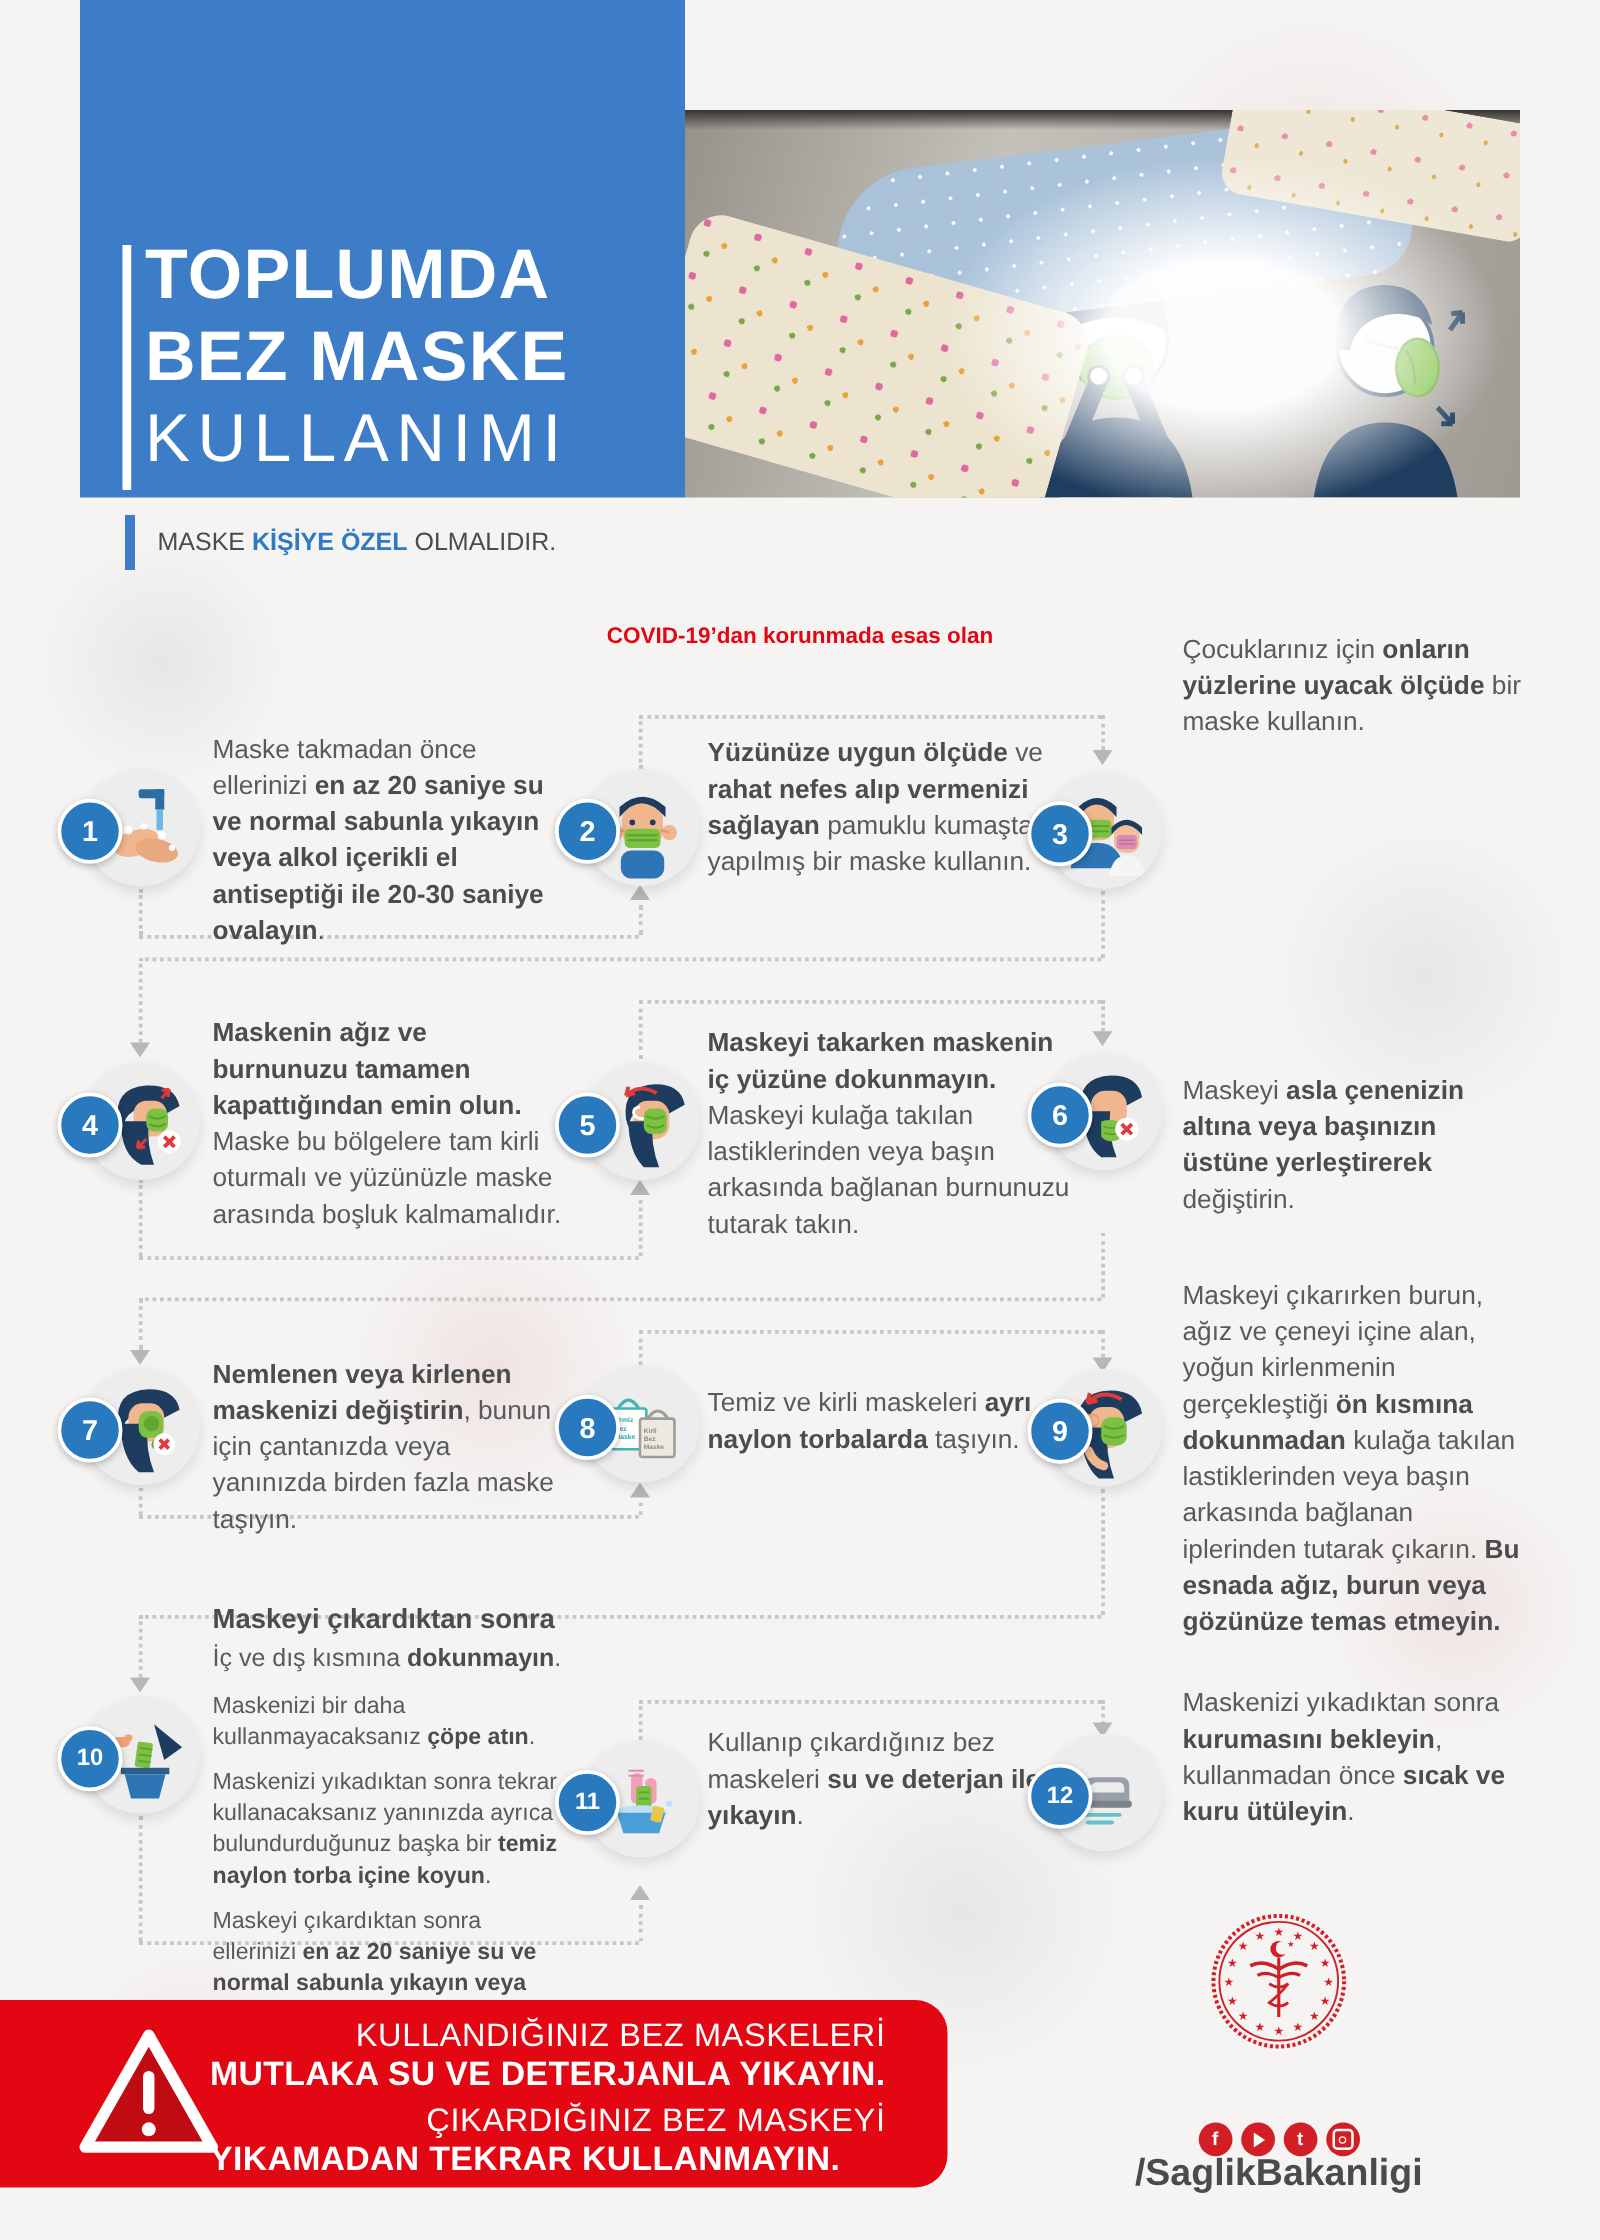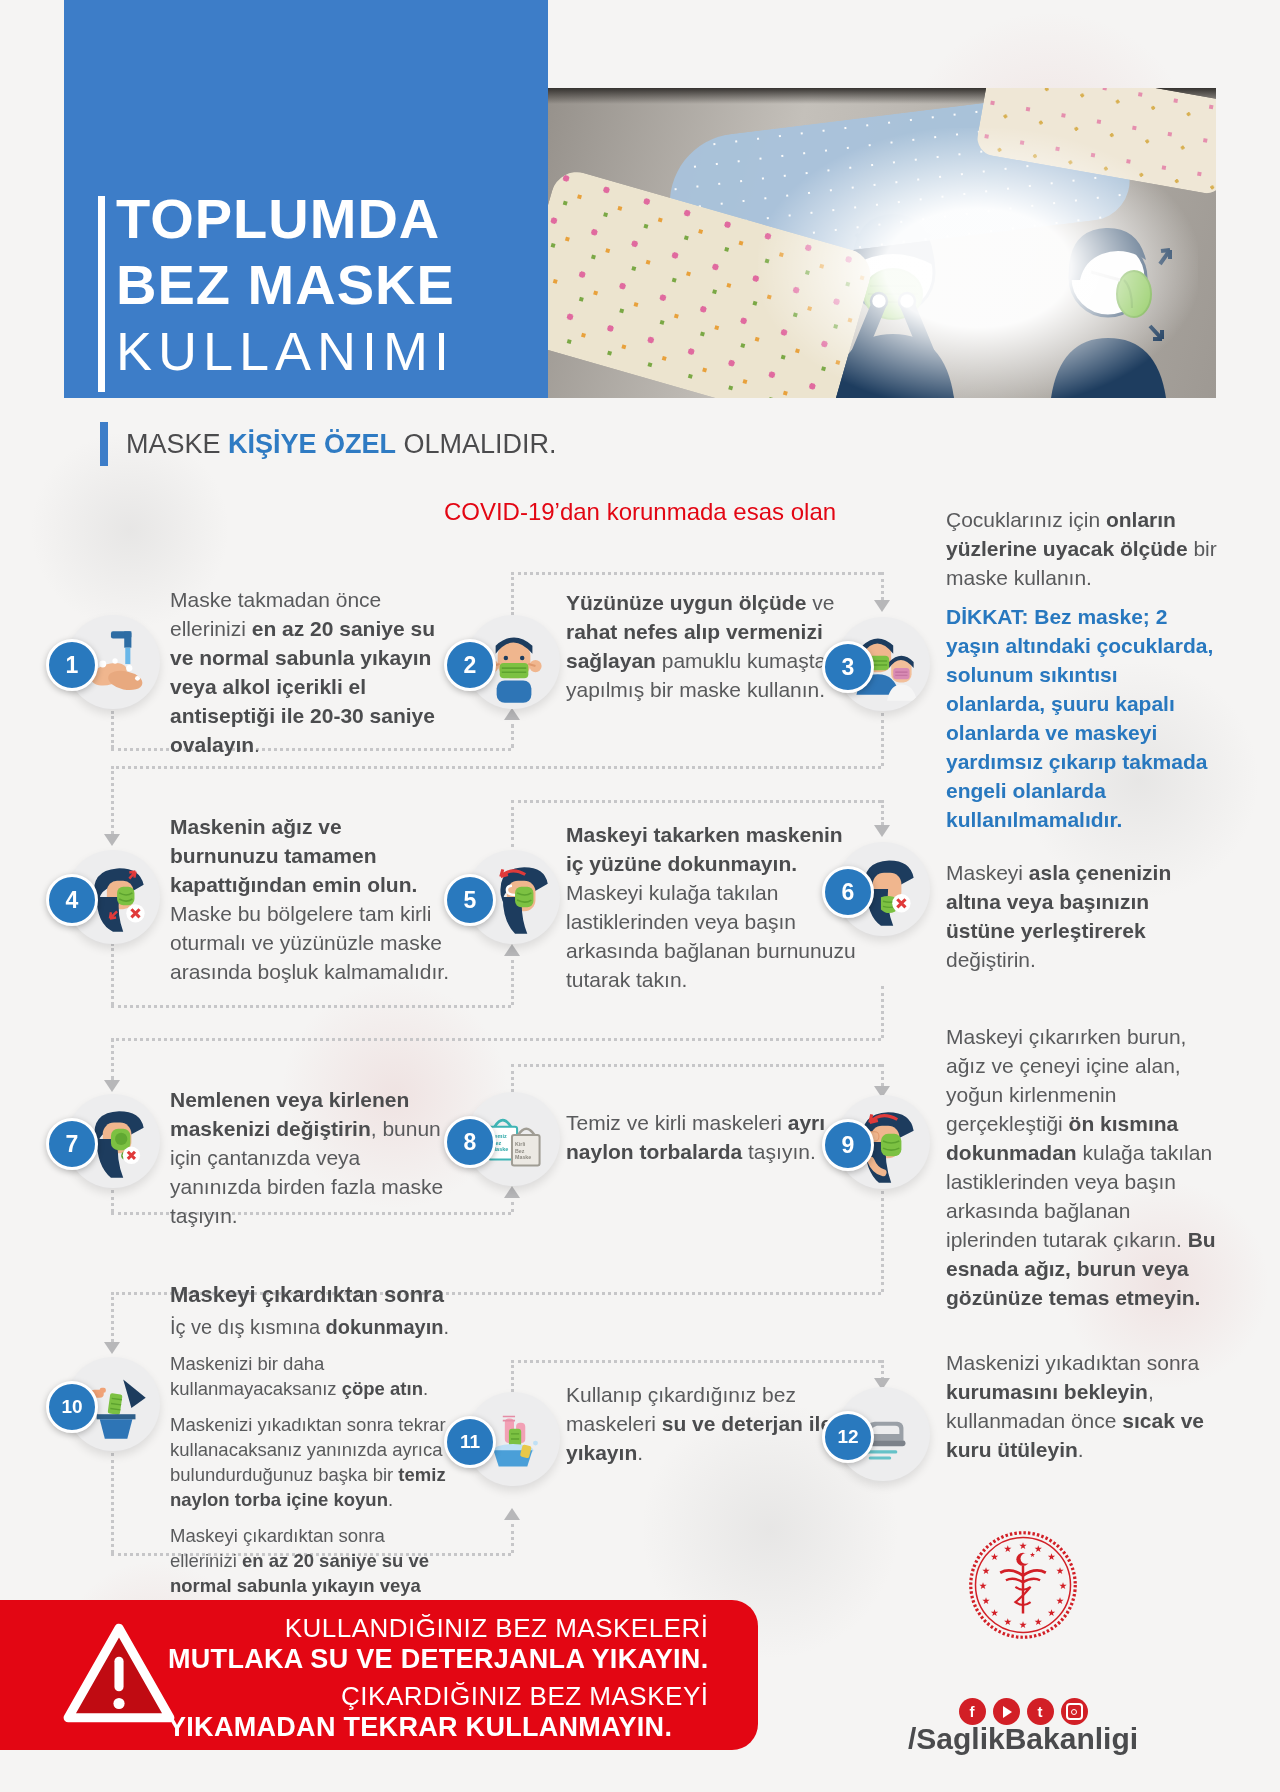--- a/index.html
+++ b/index.html
@@ -36,24 +36,24 @@
   .fab3{right:-15px;top:-8px;width:250px;height:95px;border-radius:18px;transform:rotate(10deg);
         background-color:#efe7d6;
         background-image:radial-gradient(circle 4px at 9px 9px,#e58fae 60%,transparent 62%),
                          radial-gradient(circle 3px at 24px 20px,#d8b052 60%,transparent 62%);
         background-size:36px 34px;}
   .glow{left:210px;top:40px;width:440px;height:280px;
         background:radial-gradient(ellipse at center,rgba(255,255,255,.96) 30%,rgba(255,255,255,0) 72%);}
 
   
   .subtitle{position:absolute;left:100px;top:412px;width:1116px;border-left:8px solid #3d7dc8;
-            padding:2px 0 2px 18px;color:#4b4b4d;font-size:27px;line-height:40px;margin-top:10px;}
+            padding:2px 0 2px 18px;color:#4b4b4d;font-size:20px;line-height:40px;}
   .subtitle .b{color:#2f7bc3;}
   .covid{position:absolute;left:0;top:498px;width:1280px;text-align:center;color:#e30613;}
-  .covid-l1{font-size:24px;}
+  .covid-l1{font-size:18px;font-weight:bold;}
   .covid-l2{font-size:25px;margin-top:5px;}
   .covid-l2 .b{color:#e30613;font-weight:800;}
 
   
   .step{position:absolute;}
   .media{position:absolute;left:0;width:120px;height:96px;}
   .badge{position:absolute;width:46px;height:46px;border-radius:50%;background:#2979be;border:3px solid #fff;
          box-shadow:0 2px 6px rgba(0,0,0,.25);color:#fff;font-weight:700;font-size:23px;
          display:flex;align-items:center;justify-content:center;z-index:2;}
   .badge.sm{font-size:19px;}
@@ -267,21 +267,20 @@
           <rect x="54" y="40" width="20" height="24" rx="8" fill="#f2bf9a"></rect>
           <path d="M52,50 q11,-16 24,0 l0,-6 q-12,-12 -24,0 z" fill="#1d3c5e"></path>
           <rect x="56" y="50" width="16" height="11" rx="3" fill="#d98bb4"></rect>
           <path d="M58,54 h12 M58,57 h12" stroke="#c06f9c" stroke-width="1.2"></path>
           <path d="M50,82 q3,-16 14,-16 q12,0 15,16 z" fill="#f5f5f5"></path>
         </svg>
       </div>
     </div>
     <div class="stext">
       <p><span>Çocuklarınız için </span><span class="b">onların yüzlerine uyacak ölçüde</span><span> bir maske kullanın.</span></p>
-      <p><span class="b c-blue">DİKKAT: Bez maske; 2 yaşın altındaki çocuklarda, solunum sıkıntısı olanlarda, şuuru kapalı olanlarda ve maskeyi yardımsız çıkarıp takmada engeli olanlarda kullanılmamalıdır.</span></p>
     </div>
   </div>
 
   <div class="step" style="left:52px;top:812px;width:400px">
     <div class="media" style="top:38px">
       <div class="badge" style="left:-6px;top:24px">4</div>
       <div class="icon-circle" style="left:14px">
         <svg width="94" height="94" viewBox="0 0 92 92">
           <path d="M28,46 q-4,-26 22,-28 q22,-1 26,16 l-14,8 q-10,-10 -22,-4 q-8,5 -8,14 z" fill="#1d3c5e"></path>
           <rect x="40" y="30" width="26" height="28" rx="10" fill="#f0b68e"></rect>

